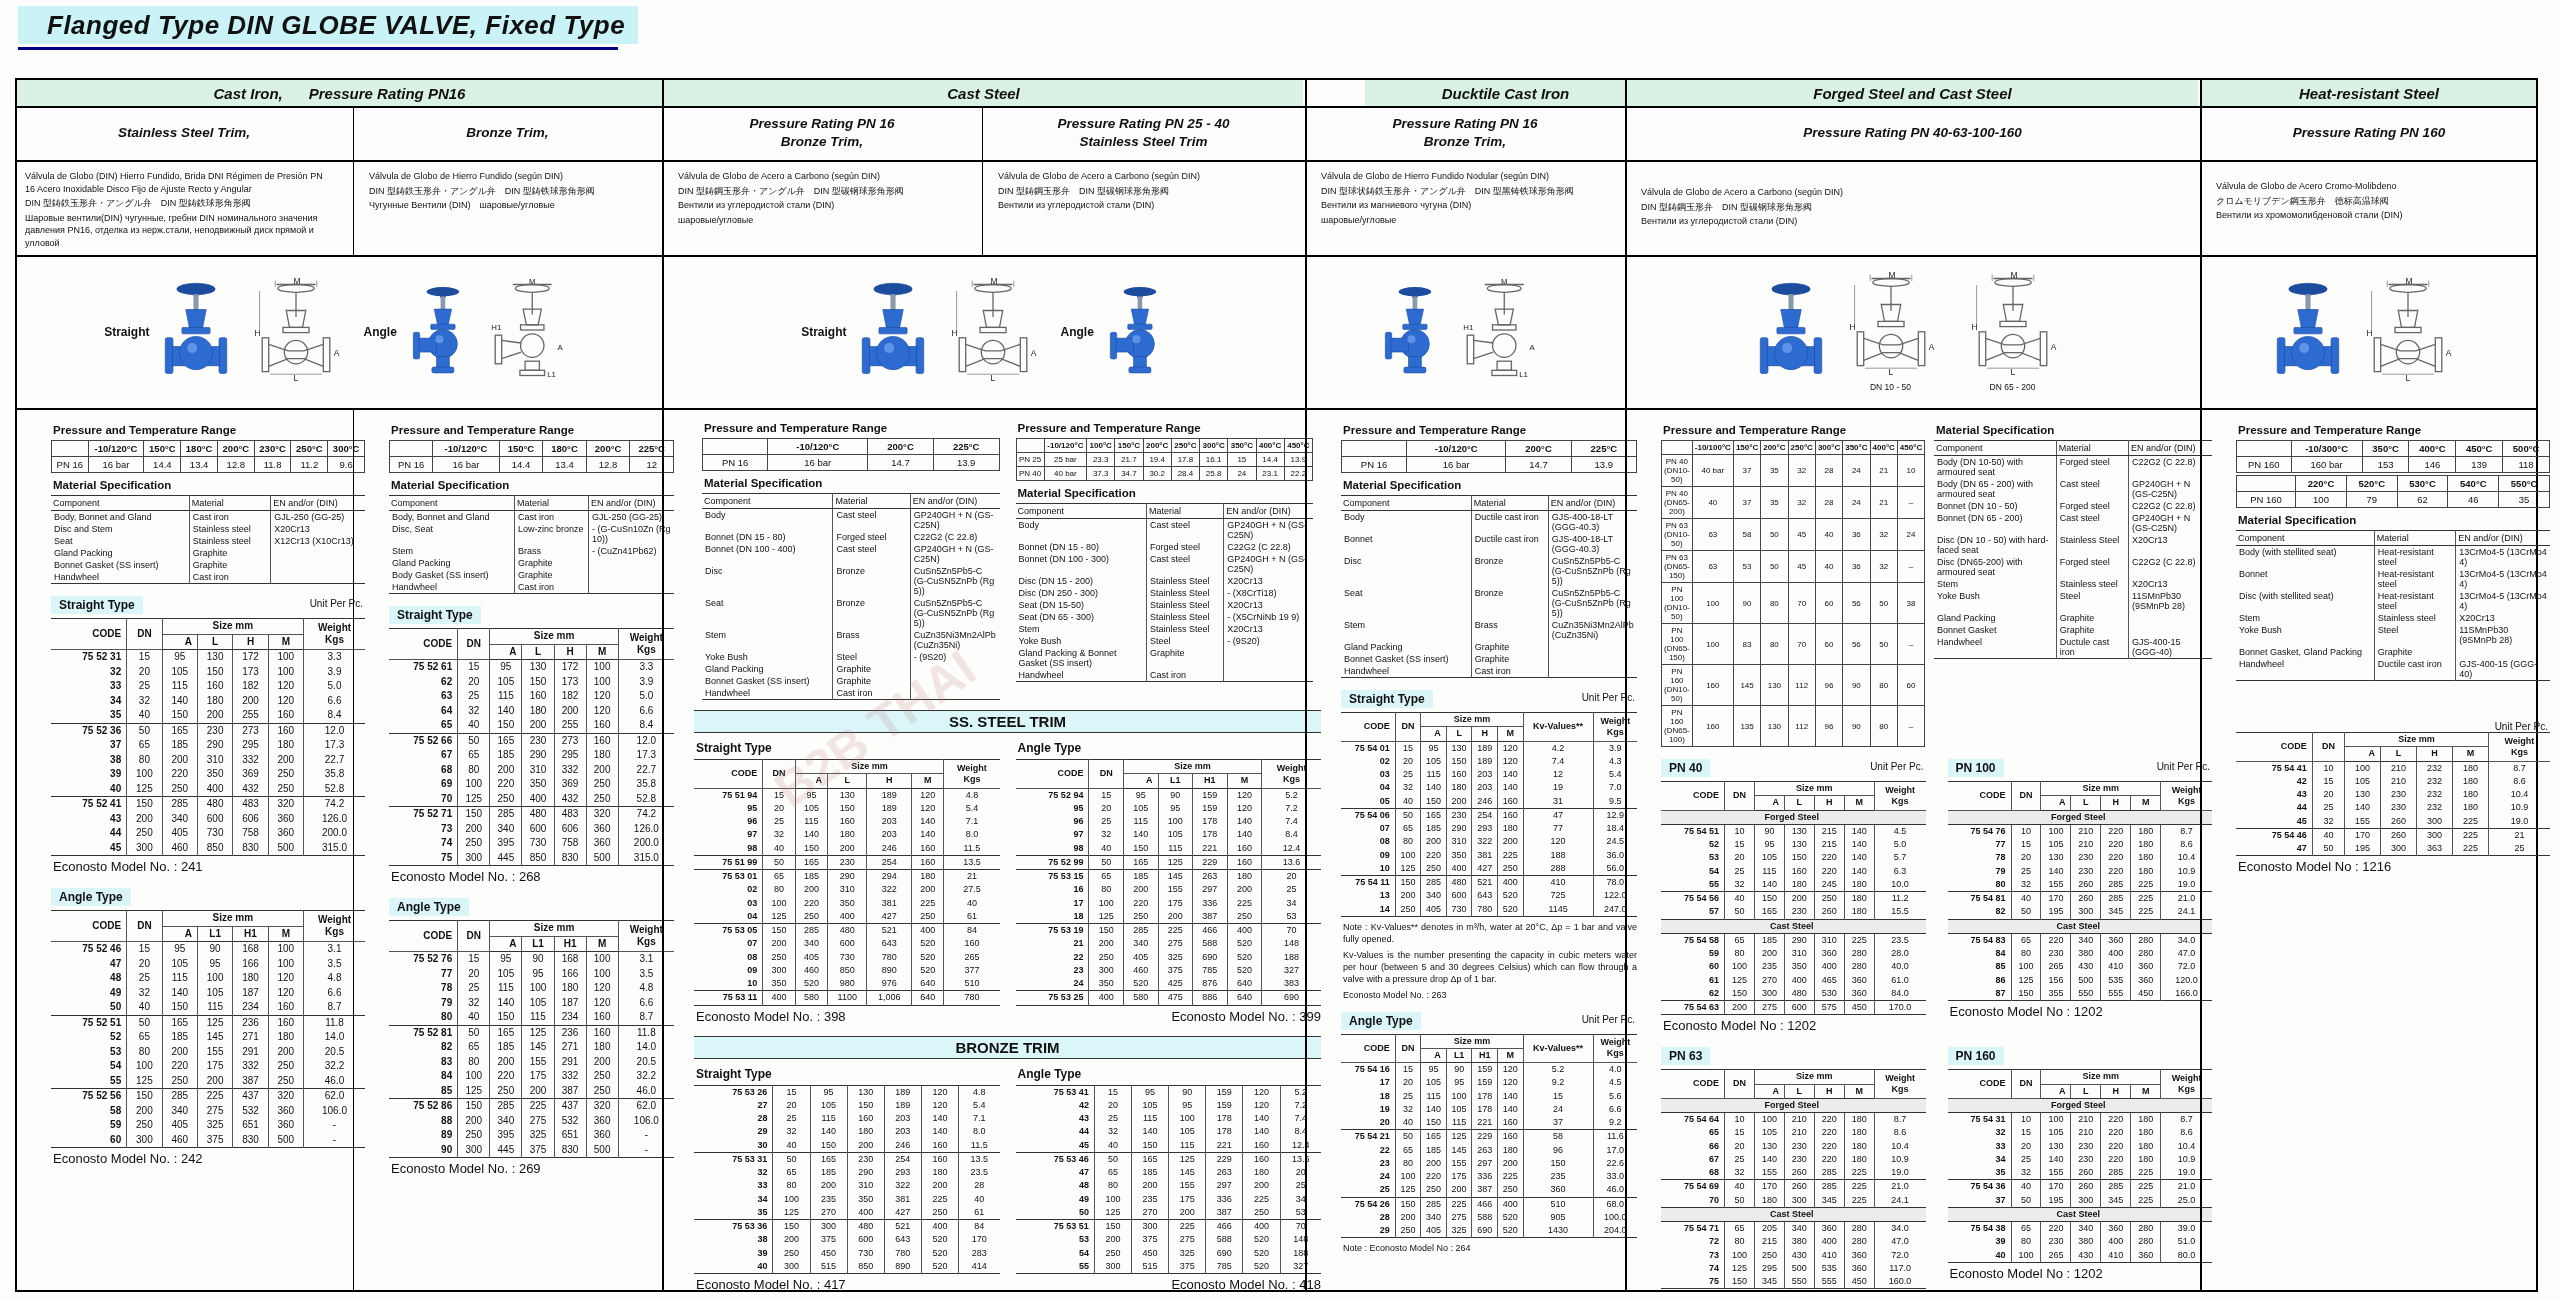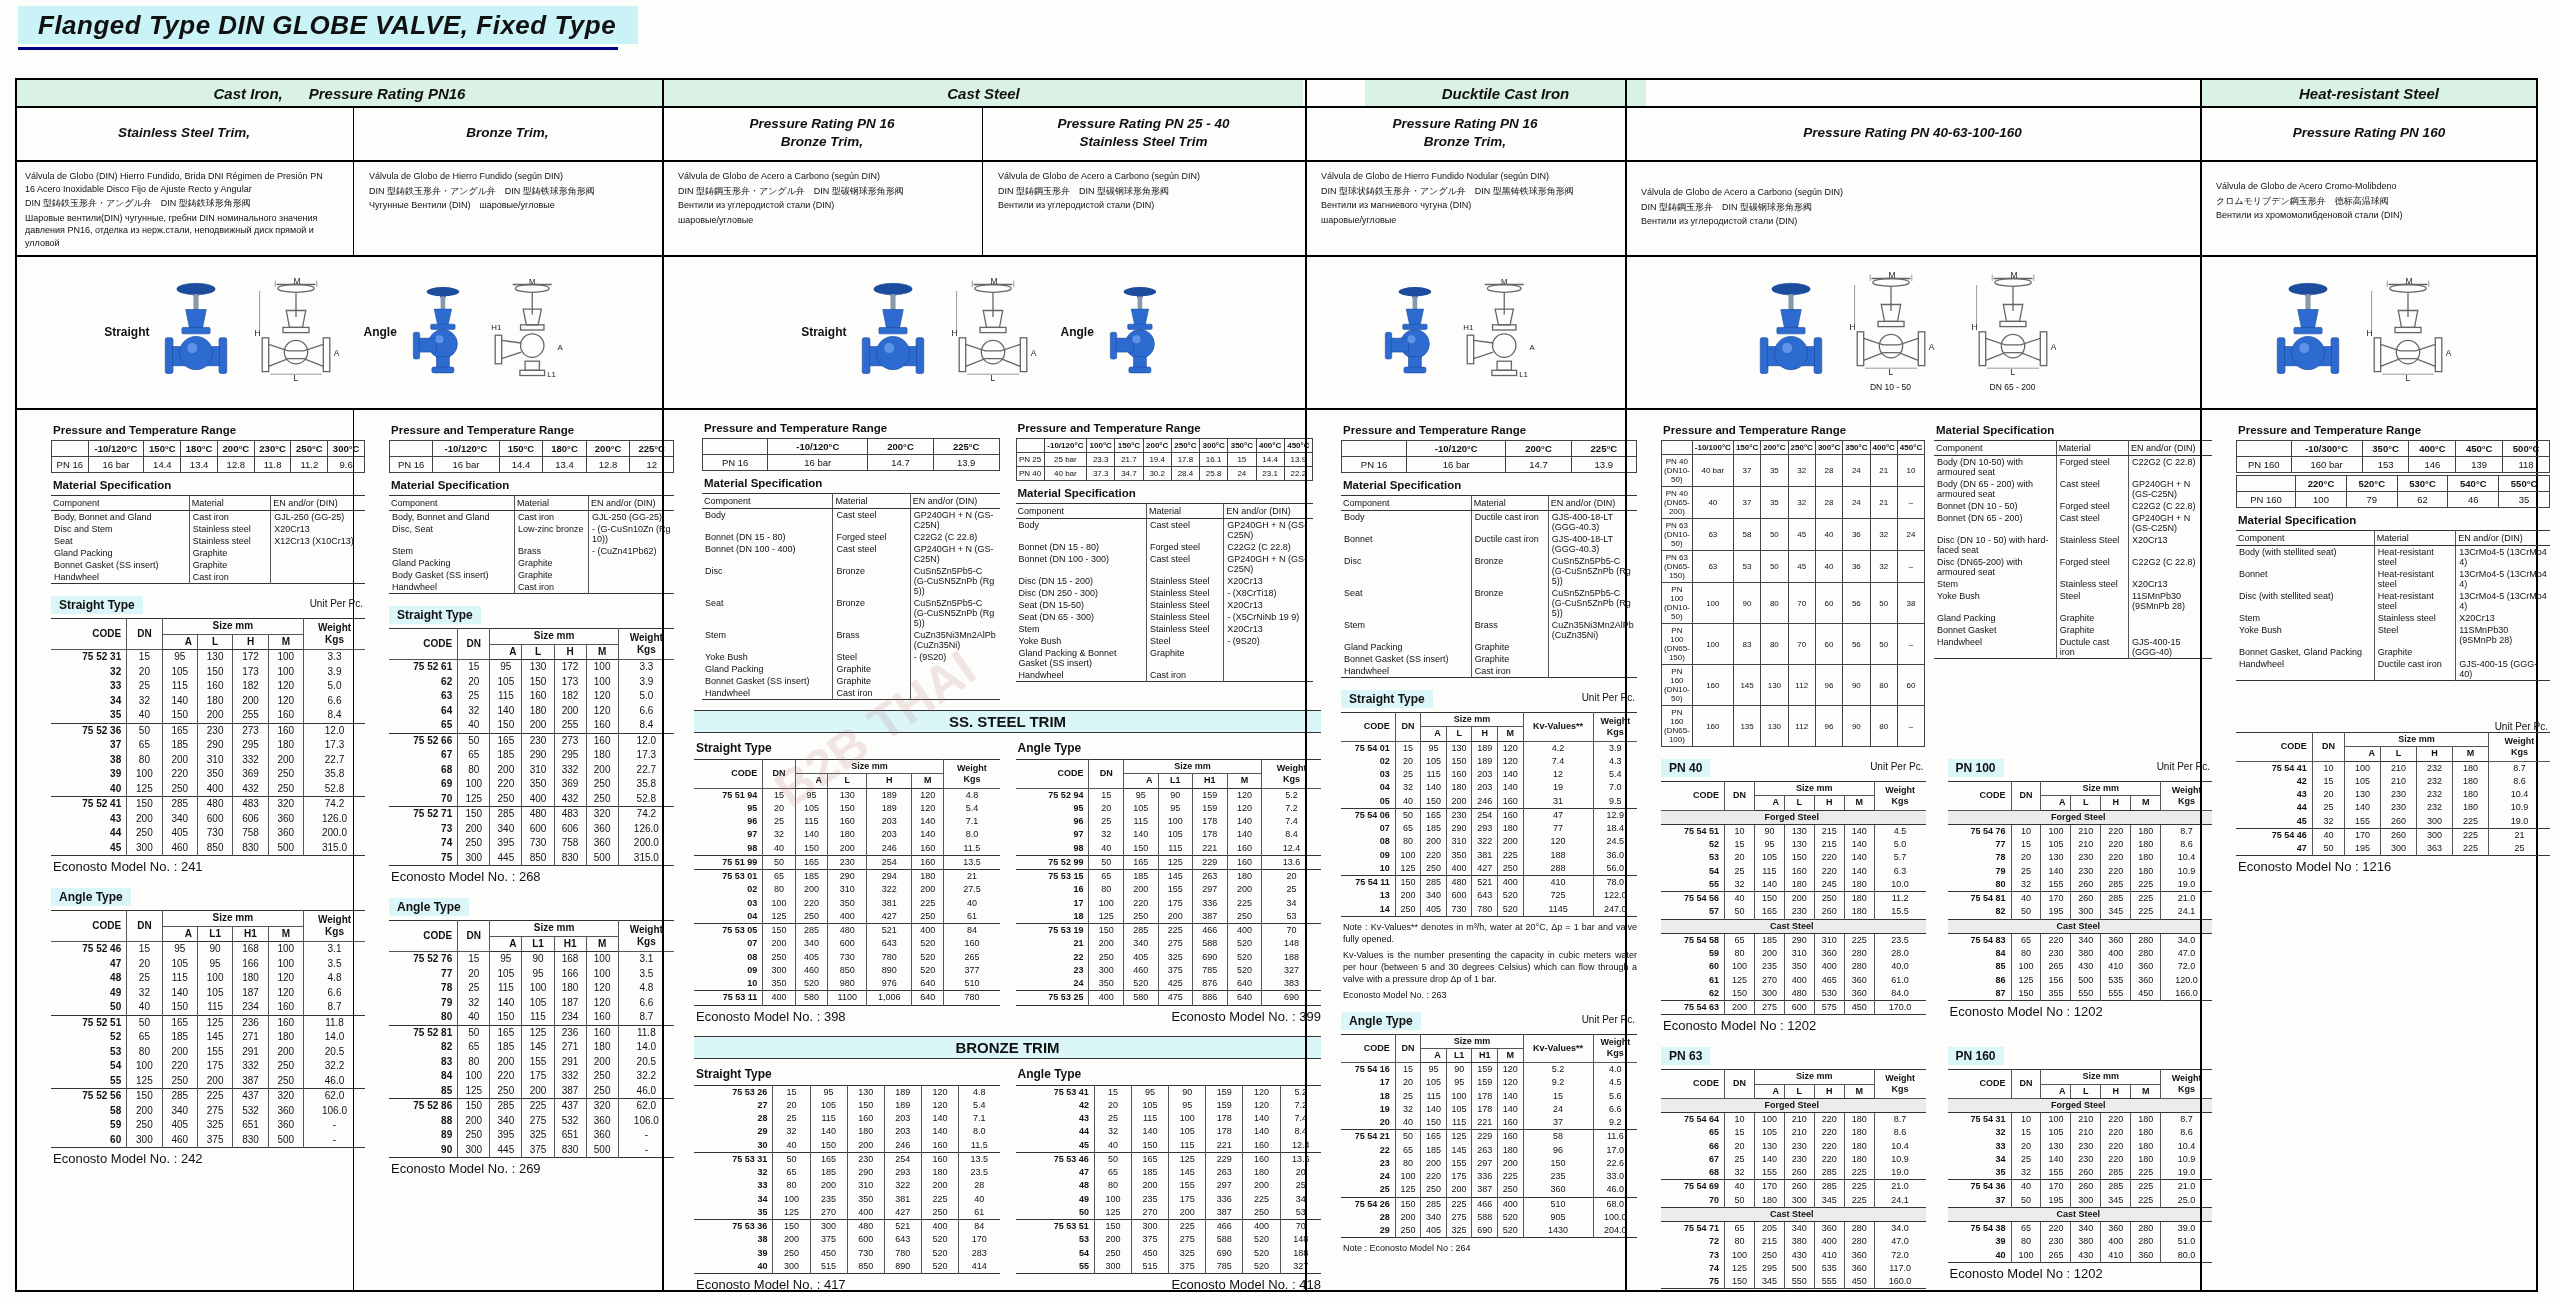--- a/index.html
+++ b/index.html
@@ -4,21 +4,21 @@
 <style>
   * { box-sizing: border-box; margin: 0; padding: 0; }
   html,body { background:#888; }
   .page {
     position: relative; width: 2560px; height: 1299px; background: #fdfdfb;
     font-family: "Liberation Sans", sans-serif; color: #111; overflow: hidden;
   }
   
   .title-band {
     position: absolute; left: 18px; top: 6px; width: 620px; height: 38px;
-    background: #c9f3f6; display: flex; align-items: center; padding-left: 20px;
+    background: #c9f3f6; display: flex; align-items: center; padding-left: 29px;
   }
   .title-band span { font: italic bold 26px "Liberation Sans", sans-serif; letter-spacing: .5px; }
   .title-underline { position: absolute; left: 18px; top: 47px; width: 600px; height: 0; border-top: 3px solid #000080; }
   
   .frame { position: absolute; left: 15px; top: 78px; width: 2523px; height: 1214px; border: 2px solid #000; }
   .vline, .hline { position: absolute; background: #000; }
   
   .hdrcell { position: absolute; top: 80px; height: 26px; background: #daf2e4;
     display: flex; align-items: center; justify-content: center; gap: 26px;
     font: italic bold 15px "Liberation Sans", sans-serif; }
@@ -91,20 +91,23 @@
 
   <div class="hdrcell" style="left:17px;width:645px">
     <span>Cast Iron,</span>
     <span>Pressure Rating PN16</span>
   </div>
   <div class="hdrcell" style="left:664px;width:639px">
     <span>Cast Steel</span>
   </div>
   <div class="hdrcell" style="left:1365px;width:281px">
     <span>Ducktile Cast Iron</span>
+  </div>
+  <div class="hdrcell" style="left:1627px;width:571px">
+    <span>Forged Steel and Cast Steel</span>
   </div>
   <div class="hdrcell" style="left:2202px;width:334px">
     <span>Heat-resistant Steel</span>
   </div>
 
   <div class="trimcell" style="left:17px;width:334px">
     <span>Stainless Steel Trim,</span>
       <span></span>
     </div>
   <div class="trimcell" style="left:355px;width:305px">

